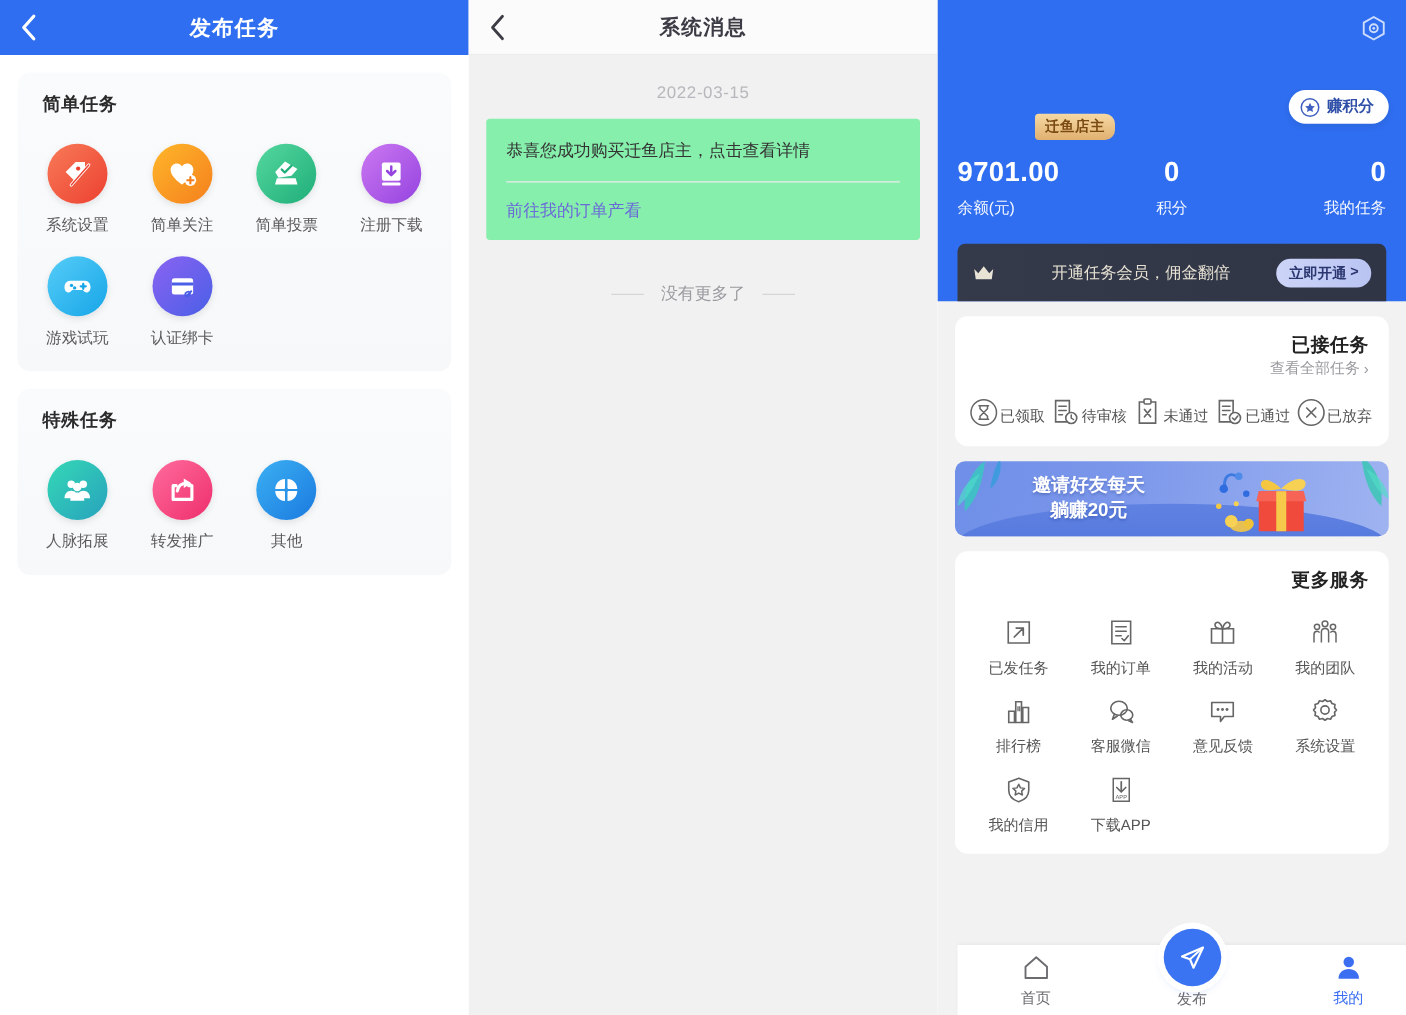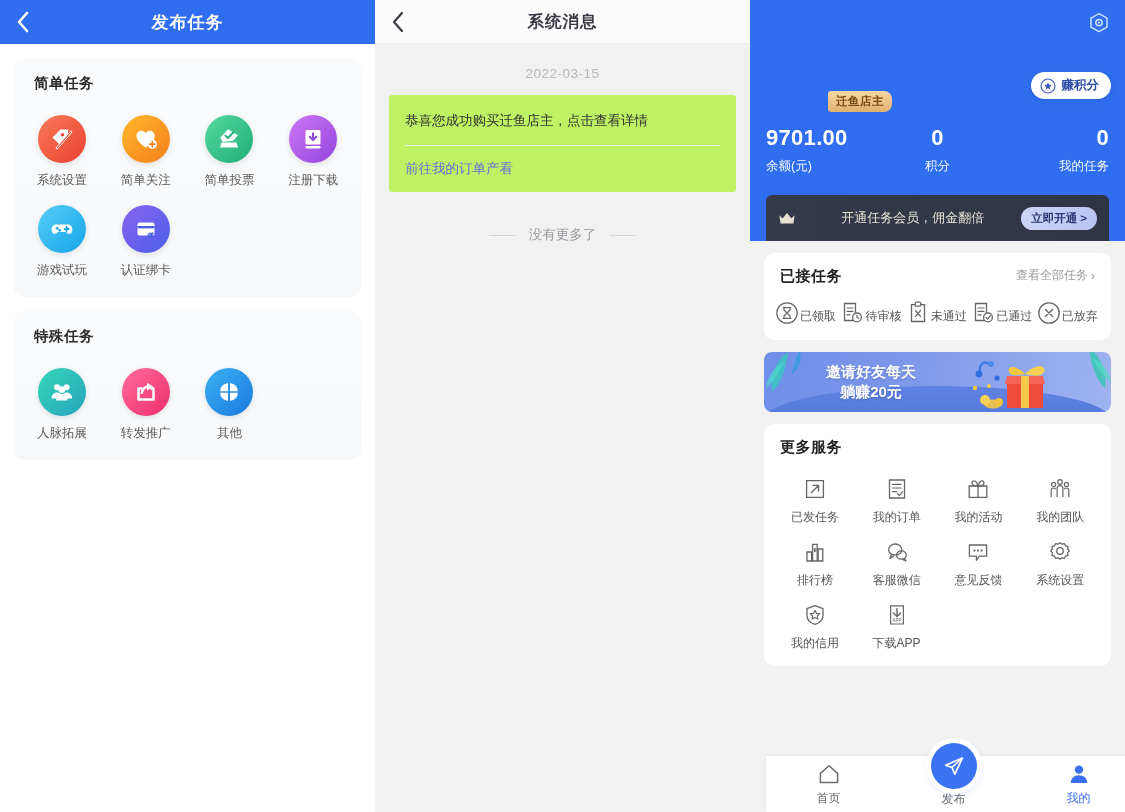--- a/index.html
+++ b/index.html
@@ -61,21 +61,21 @@
   }
   .p2-header .title {
     position: absolute; left: 0; right: 0; text-align: center;
     font-size: 16.5px; font-weight: 600; color: #3c3c46; letter-spacing: 1px;
   }
   .msg-date {
     text-align: center; color: #b7b7bd; font-size: 13.5px;
     margin-top: 22px; margin-bottom: 14px; letter-spacing: .5px;
   }
   .msg-card {
-    margin: 12px 14px; background: #bef264; border-radius: 3px;
+    margin: 12px 14px; background: #86efac; border-radius: 3px;
     padding: 16px 16px 14px 16px;
   }
   .msg-body { font-size: 13.5px; color: #333; line-height: 1.5; padding-bottom: 14px; }
   .msg-sep { height: 1px; background: #ececec; }
   .msg-link { font-size: 13.5px; color: #6b6bd8; padding-top: 14px; }
 
   .nomore {
     display: flex; align-items: center; justify-content: center;
     gap: 14px; margin-top: 34px; color: #9a9aa0; font-size: 13.5px;
   }
@@ -121,21 +121,21 @@
   .vip-btn {
     background: linear-gradient(90deg,#ccd4f7 0%,#b9c4f2 100%);
     color: #2b3770; font-size: 11.5px; font-weight: 600;
     padding: 4px 10px; border-radius: 999px; display: flex; align-items: center; gap: 3px;
   }
 
   .p3-card {
     margin: 12px 14px 0 14px; background: #fff; border-radius: 10px;
     padding: 14px 10px 14px 10px;
   }
-  .p3-card-head { display: flex; align-items: flex-start; padding: 0 6px 0 6px; }
+  .p3-card-head { display: flex; align-items: flex-end; padding: 0 6px 0 6px; flex-direction: column; }
   .p3-card-title { font-size: 15px; font-weight: 700; color: #222; flex: 1; letter-spacing: .5px; }
   .p3-card-more { font-size: 12px; color: #9a9aa0; display: flex; align-items: center; gap: 3px; }
 
   .row5 { display: flex; margin-top: 14px; }
   .r5item { flex: 1; display: flex; flex-direction: row; align-items: center; }
   .r5item .lab { margin-top: 7px; font-size: 12px; color: #555; }
 
   .invite-banner {
     margin: 12px 14px 0 14px; height: 60px; border-radius: 8px;
     position: relative; overflow: hidden;

